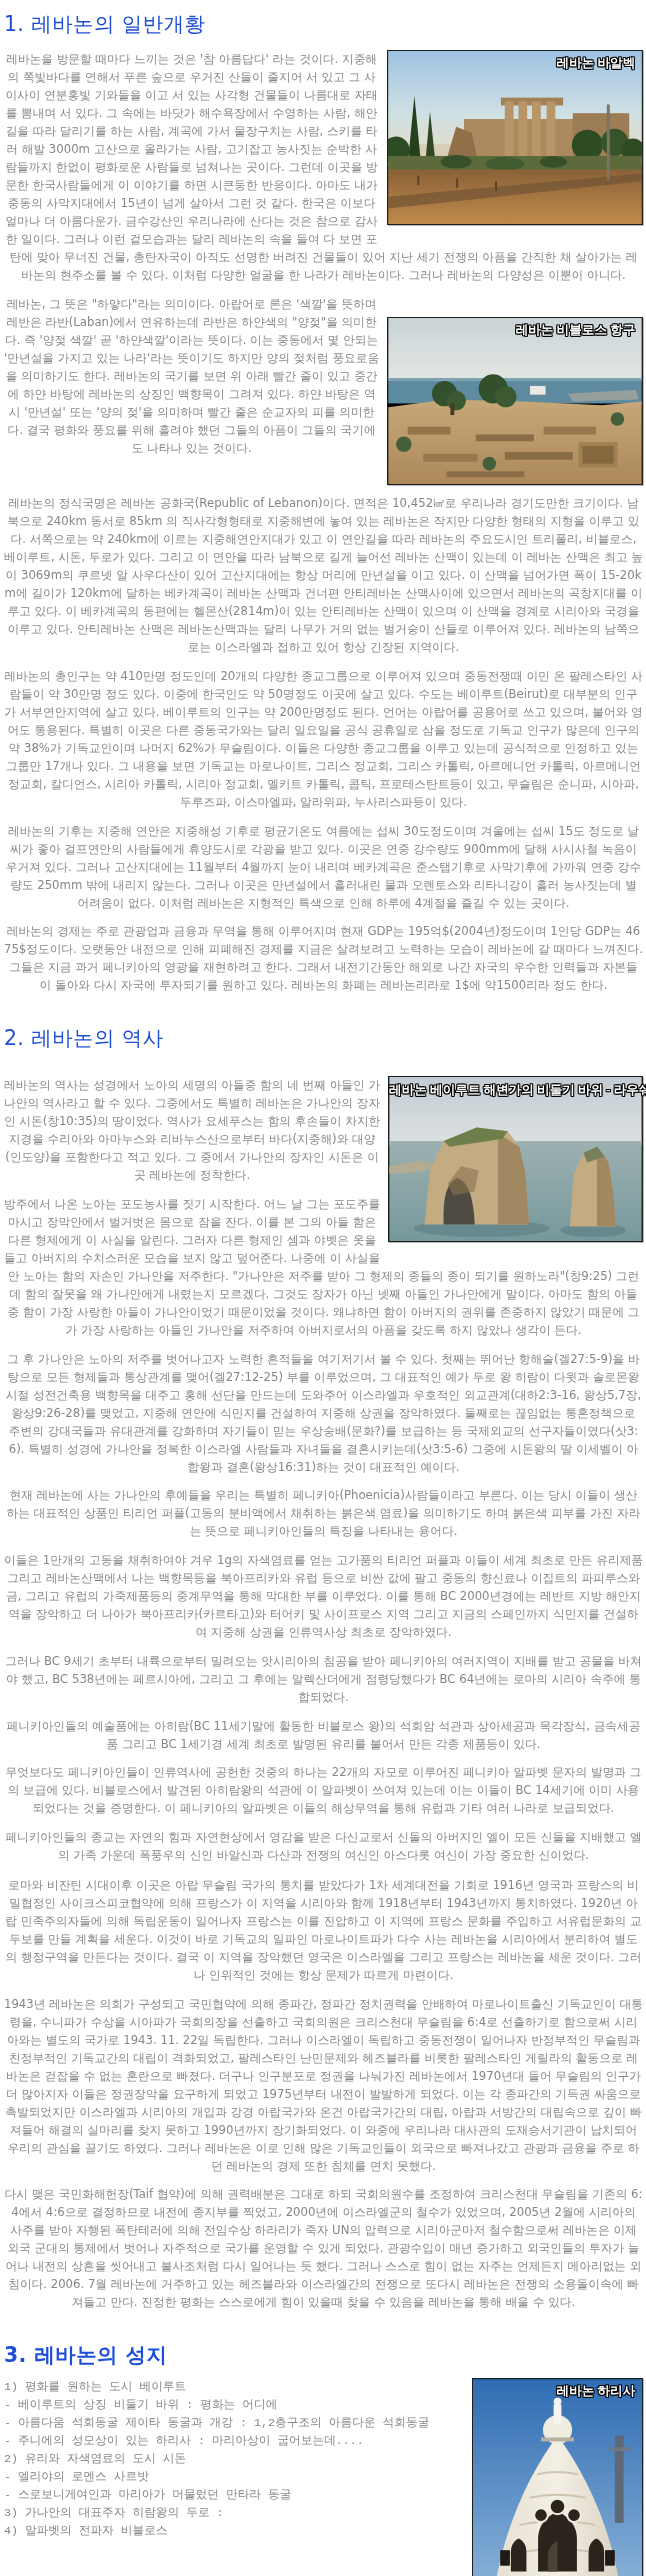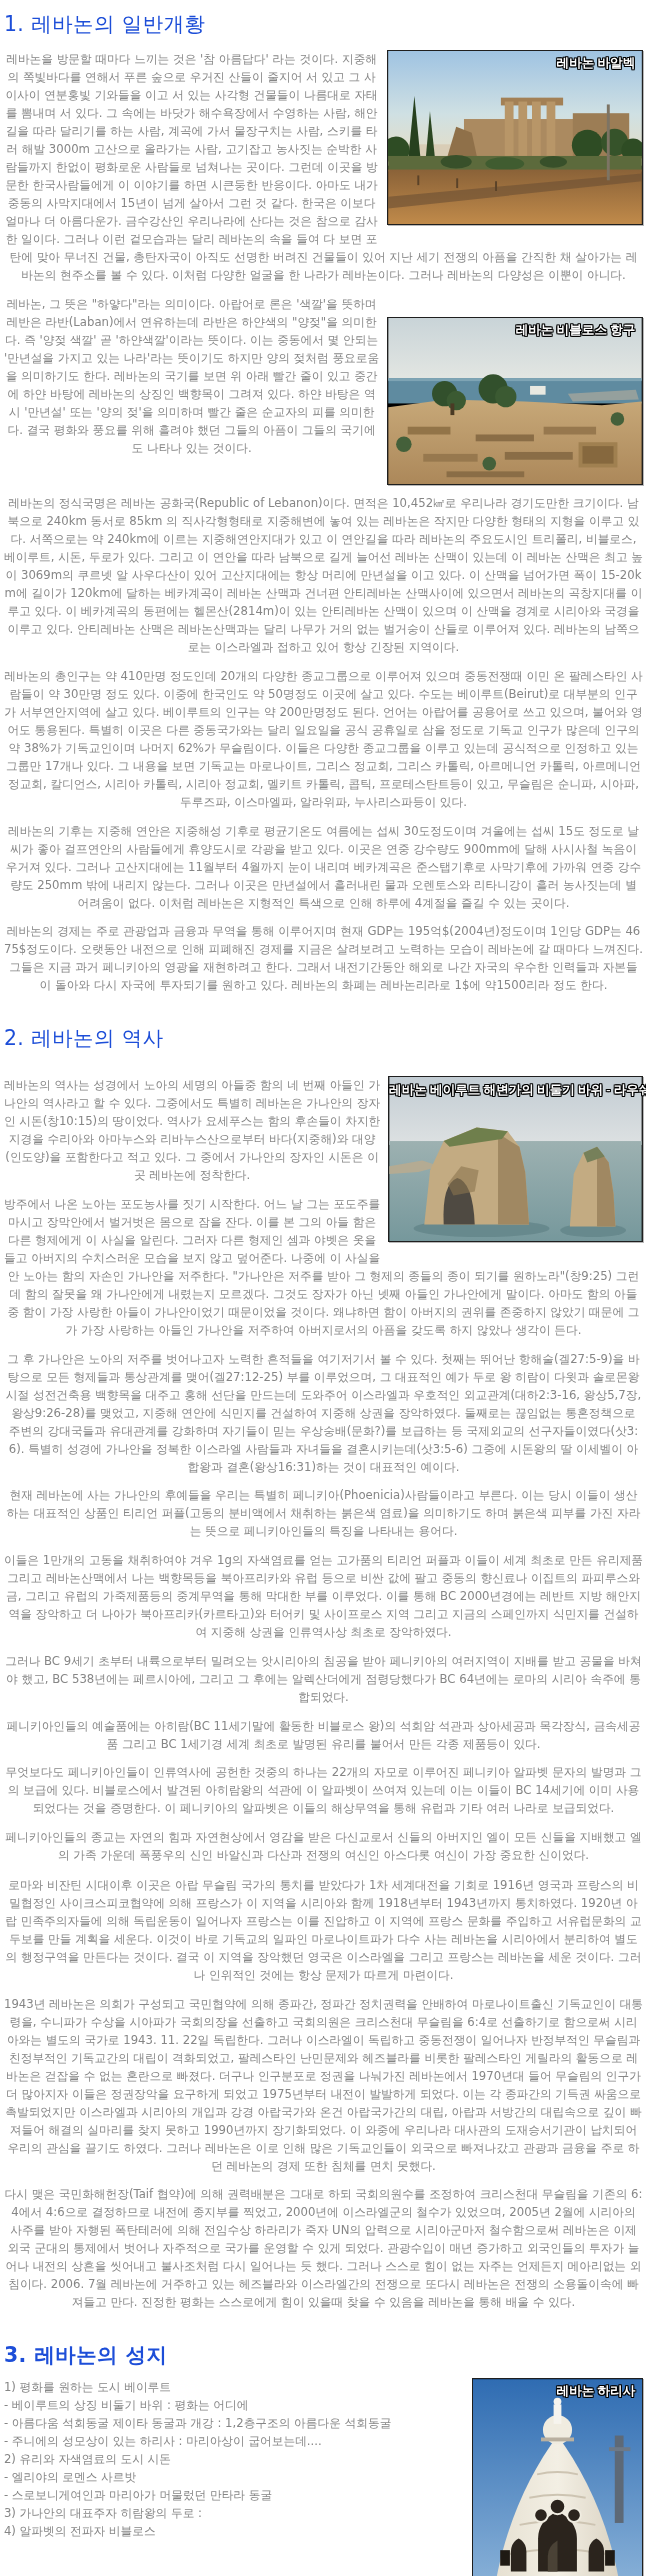--- a/index.html
+++ b/index.html
@@ -9,21 +9,21 @@
   h1.first{margin:1.9px 0 16.5px;}
   h1.sec3{margin-bottom:14px;font-weight:bold;}
   p{margin:0 0 10.7px;text-align:center;}
   p.nogap{margin-bottom:12px;}
   figure{float:right;position:relative;margin:0 0 9.7px 7.8px;border:1.9px solid #1f1f1f;box-shadow:1px 1px 0 #b8b8b8;background:#000;line-height:0;font-family:Liberation Serif, serif;}
   figure.f2{margin-top:22px;}
   figure svg{display:block;}
   .cap{position:absolute;top:4.9px;right:6.8px;color:#ffffff;font-weight:bold;font-size:12.6px;line-height:15.5px;white-space:nowrap;
        text-shadow:-1px -1px 0 #000,1px -1px 0 #000,-1px 1px 0 #000,1px 1px 0 #000,0 -1px 0 #000,0 1px 0 #000,-1px 0 0 #000,1px 0 0 #000;}
   .cap-center{left:0;right:0;text-align:center;top:5.8px;}
-  .list-line{margin:0;}
+  .list-line{margin:0;font-family:Liberation Mono, monospace;}
 </style>
 </head>
 <body>
 
 <div class="page">
 
   <h1 class="first">1. 레바논의 일반개황</h1>
 
   <figure class="f1">
     <svg width="254" height="173" viewBox="0 0 261 178">
@@ -138,21 +138,21 @@
       <polygon points="56,66 90,52 122,56 116,64 62,72" fill="#6f7f4c"></polygon>
       <path d="M56,152 Q54,110 70,104 Q86,108 88,152 Z" fill="#4f4a42"></path>
       <polygon points="60,110 74,92 92,96 88,118 66,122" fill="#8a744f" opacity=".6"></polygon>
       <polygon points="186,154 190,100 200,78 214,72 226,88 231,120 233,154" fill="#c3ab82"></polygon>
       <polygon points="214,72 226,88 231,120 233,154 214,154" fill="#a08862"></polygon>
       <polygon points="200,78 214,72 222,82 204,88" fill="#76805a"></polygon>
     </svg>
     <figcaption class="cap cap-center">레바논 베이루트 해변가의 비둘기 바위 - 라우쉐</figcaption>
   </figure>
 
-  <p>레바논의 역사는 성경에서 노아의 세명의 아들중 함의 네 번째 아들인 가나안의 역사라고 할 수 있다. 그중에서도 특별히 레바논은 가나안의 장자인 시돈(창10:15)의 땅이었다. 역사가 요세푸스는 함의 후손들이 차지한 지경을 수리아와 아마누스와 리바누스산으로부터 바다(지중해)와 대양(인도양)을 포함한다고 적고 있다. 그 중에서 가나안의 장자인 시돈은 이곳 레바논에 정착한다.</p>
+  <p>레바논의 역사는 성경에서 노아의 세명의 아들중 함의 네 번째 아들인 가나안의 역사라고 할 수 있다. 그중에서도 특별히 레바논은 가나안의 장자인 시돈(창10:35)의 땅이었다. 역사가 요세푸스는 함의 후손들이 차지한 지경을 수리아와 아마누스와 리바누스산으로부터 바다(지중해)와 대양(인도양)을 포함한다고 적고 있다. 그 중에서 가나안의 장자인 시돈은 이곳 레바논에 정착한다.</p>
   <p>방주에서 나온 노아는 포도농사를 짓기 시작한다. 어느 날 그는 포도주를 마시고 장막안에서 벌거벗은 몸으로 잠을 잔다. 이를 본 그의 아들 함은 다른 형제에게 이 사실을 알린다. 그러자 다른 형제인 셈과 야벳은 옷을 들고 아버지의 수치스러운 모습을 보지 않고 덮어준다. 나중에 이 사실을 안 노아는 함의 자손인 가나안을 저주한다. "가나안은 저주를 받아 그 형제의 종들의 종이 되기를 원하노라"(창9:25) 그런데 함의 잘못을 왜 가나안에게 내렸는지 모르겠다. 그것도 장자가 아닌 넷째 아들인 가나안에게 말이다. 아마도 함의 아들중 함이 가장 사랑한 아들이 가나안이었기 때문이었을 것이다. 왜냐하면 함이 아버지의 권위를 존중하지 않았기 때문에 그가 가장 사랑하는 아들인 가나안을 저주하여 아버지로서의 아픔을 갖도록 하지 않았나 생각이 든다.</p>
   <p>그 후 가나안은 노아의 저주를 벗어나고자 노력한 흔적들을 여기저기서 볼 수 있다. 첫째는 뛰어난 항해술(겔27:5-9)을 바탕으로 모든 형제들과 통상관계를 맺어(겔27:12-25) 부를 이루었으며, 그 대표적인 예가 두로 왕 히람이 다윗과 솔로몬왕 시절 성전건축용 백향목을 대주고 홍해 선단을 만드는데 도와주어 이스라엘과 우호적인 외교관계(대하2:3-16, 왕상5,7장, 왕상9:26-28)를 맺었고, 지중해 연안에 식민지를 건설하여 지중해 상권을 장악하였다. 둘째로는 끊임없는 통혼정책으로 주변의 강대국들과 유대관계를 강화하며 자기들이 믿는 우상숭배(문화?)를 보급하는 등 국제외교의 선구자들이였다(삿3:6). 특별히 성경에 가나안을 정복한 이스라엘 사람들과 자녀들을 결혼시키는데(삿3:5-6) 그중에 시돈왕의 딸 이세벨이 아합왕과 결혼(왕상16:31)하는 것이 대표적인 예이다.</p>
   <p>현재 레바논에 사는 가나안의 후예들을 우리는 특별히 페니키아(Phoenicia)사람들이라고 부른다. 이는 당시 이들이 생산하는 대표적인 상품인 티리언 퍼플(고동의 분비액에서 채취하는 붉은색 염료)을 의미하기도 하며 붉은색 피부를 가진 자라는 뜻으로 페니키아인들의 특징을 나타내는 용어다.</p>
   <p>이들은 1만개의 고동을 채취하여야 겨우 1g의 자색염료를 얻는 고가품의 티리언 퍼플과 이들이 세계 최초로 만든 유리제품 그리고 레바논산맥에서 나는 백향목등을 북아프리카와 유럽 등으로 비싼 값에 팔고 중동의 향신료나 이집트의 파피루스와 금, 그리고 유럽의 가죽제품등의 중계무역을 통해 막대한 부를 이루었다. 이를 통해 BC 2000년경에는 레반트 지방 해안지역을 장악하고 더 나아가 북아프리카(카르타고)와 터어키 및 사이프로스 지역 그리고 지금의 스페인까지 식민지를 건설하여 지중해 상권을 인류역사상 최초로 장악하였다.</p>
   <p>그러나 BC 9세기 초부터 내륙으로부터 밀려오는 앗시리아의 침공을 받아 페니키아의 여러지역이 지배를 받고 공물을 바쳐야 했고, BC 538년에는 페르시아에, 그리고 그 후에는 알렉산더에게 점령당했다가 BC 64년에는 로마의 시리아 속주에 통합되었다.</p>
   <p>페니키아인들의 예술품에는 아히람(BC 11세기말에 활동한 비블로스 왕)의 석회암 석관과 상아세공과 목각장식, 금속세공품 그리고 BC 1세기경 세계 최초로 발명된 유리를 불어서 만든 각종 제품등이 있다.</p>
   <p>무엇보다도 페니키아인들이 인류역사에 공헌한 것중의 하나는 22개의 자모로 이루어진 페니키아 알파벳 문자의 발명과 그의 보급에 있다. 비블로스에서 발견된 아히람왕의 석관에 이 알파벳이 쓰여져 있는데 이는 이들이 BC 14세기에 이미 사용되었다는 것을 증명한다. 이 페니키아의 알파벳은 이들의 해상무역을 통해 유럽과 기타 여러 나라로 보급되었다.</p>
   <p class="nogap">페니키아인들의 종교는 자연의 힘과 자연현상에서 영감을 받은 다신교로서 신들의 아버지인 엘이 모든 신들을 지배했고 엘의 가족 가운데 폭풍우의 신인 바알신과 다산과 전쟁의 여신인 아스다롯 여신이 가장 중요한 신이었다.</p>
   <p>로마와 비잔틴 시대이후 이곳은 아랍 무슬림 국가의 통치를 받았다가 1차 세계대전을 기회로 1916년 영국과 프랑스의 비밀협정인 사이크스피코협약에 의해 프랑스가 이 지역을 시리아와 함께 1918년부터 1943년까지 통치하였다. 1920년 아랍 민족주의자들에 의해 독립운동이 일어나자 프랑스는 이를 진압하고 이 지역에 프랑스 문화를 주입하고 서유럽문화의 교두보를 만들 계획을 세운다. 이것이 바로 기독교의 일파인 마로나이트파가 다수 사는 레바논을 시리아에서 분리하여 별도의 행정구역을 만든다는 것이다. 결국 이 지역을 장악했던 영국은 이스라엘을 그리고 프랑스는 레바논을 세운 것이다. 그러나 인위적인 것에는 항상 문제가 따르게 마련이다.</p>
   <p>1943년 레바논은 의회가 구성되고 국민협약에 의해 종파간, 정파간 정치권력을 안배하여 마로나이트출신 기독교인이 대통령을, 수니파가 수상을 시아파가 국회의장을 선출하고 국회의원은 크리스천대 무슬림을 6:4로 선출하기로 함으로써 시리아와는 별도의 국가로 1943. 11. 22일 독립한다. 그러나 이스라엘이 독립하고 중동전쟁이 일어나자 반정부적인 무슬림과 친정부적인 기독교간의 대립이 격화되었고, 팔레스타인 난민문제와 헤즈블라를 비롯한 팔레스타인 게릴라의 활동으로 레바논은 걷잡을 수 없는 혼란으로 빠졌다. 더구나 인구분포로 정권을 나눠가진 레바논에서 1970년대 들어 무슬림의 인구가 더 많아지자 이들은 정권장악을 요구하게 되었고 1975년부터 내전이 발발하게 되었다. 이는 각 종파간의 기득권 싸움으로 촉발되었지만 이스라엘과 시리아의 개입과 강경 아랍국가와 온건 아랍국가간의 대립, 아랍과 서방간의 대립속으로 깊이 빠져들어 해결의 실마리를 찾지 못하고 1990년까지 장기화되었다. 이 와중에 우리나라 대사관의 도재승서기관이 납치되어 우리의 관심을 끌기도 하였다. 그러나 레바논은 이로 인해 많은 기독교인들이 외국으로 빠져나갔고 관광과 금융을 주로 하던 레바논의 경제 또한 침체를 면치 못했다.</p>

